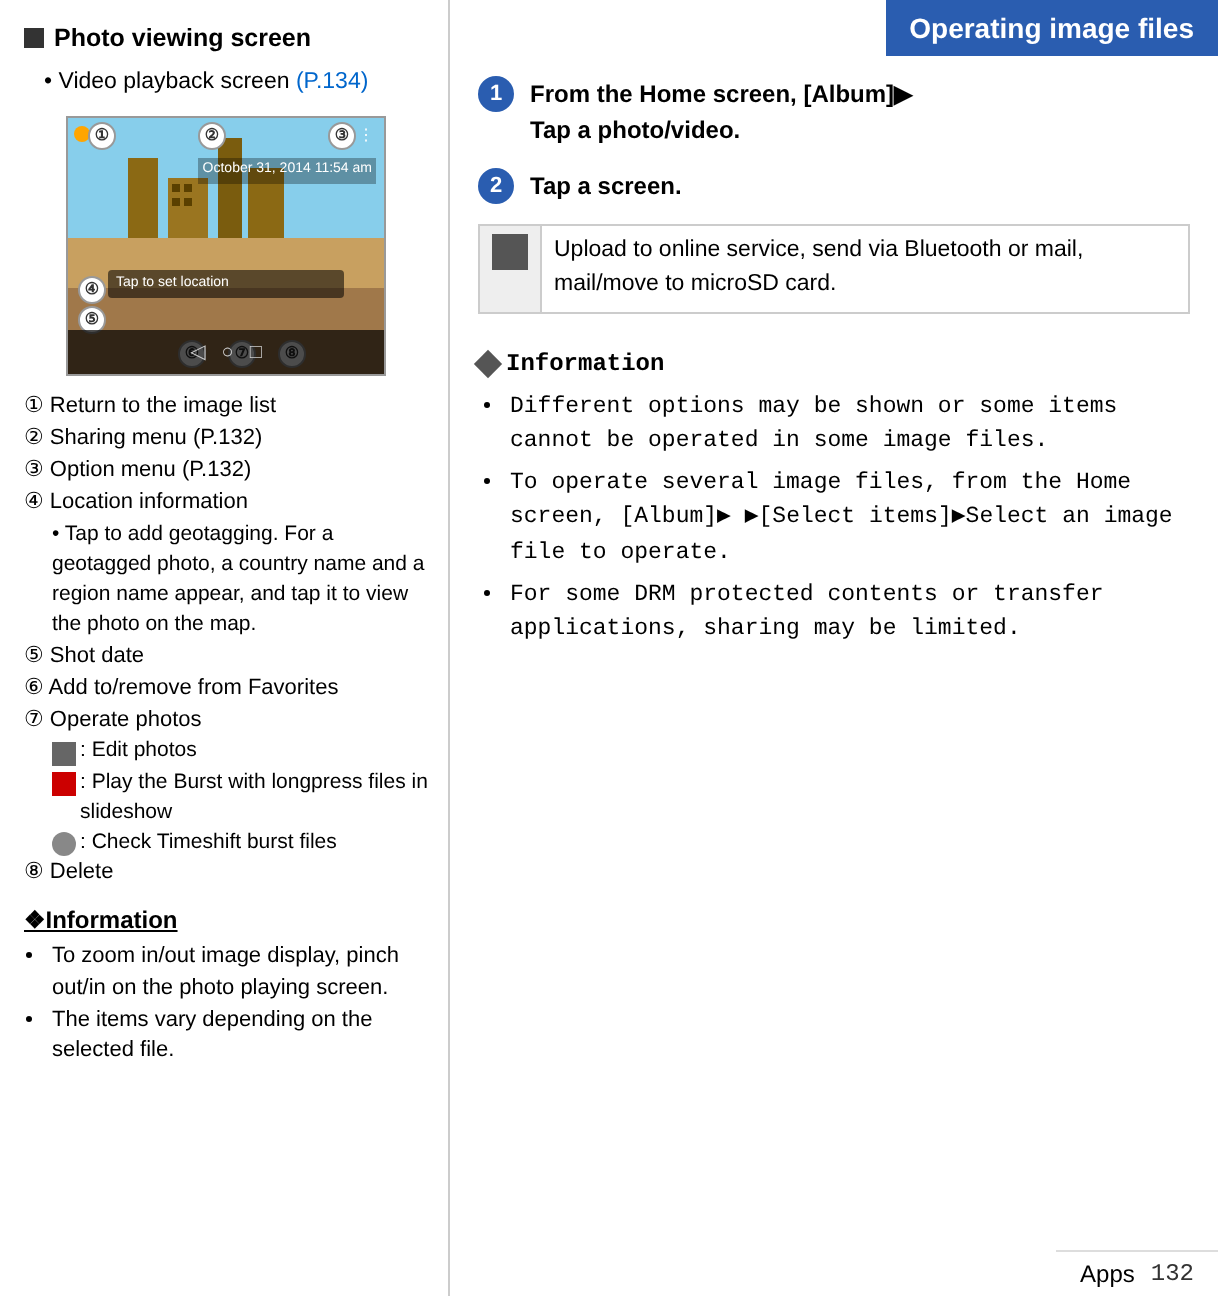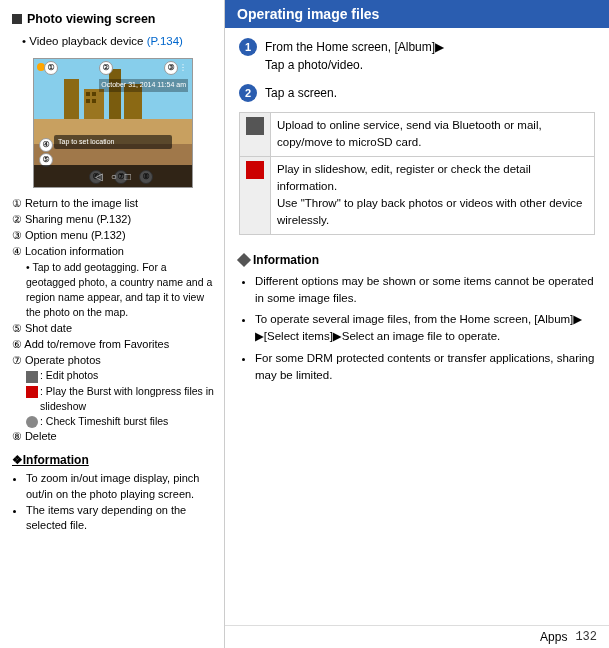--- a/index.html
+++ b/index.html
@@ -188,20 +188,21 @@
       margin-bottom: 2px;
       text-decoration: underline;
     }
 
     
     .right-col {
       flex: 1;
       display: flex;
       flex-direction: column;
       overflow: hidden;
+      align-items: flex-end;
     }
 
     .right-header {
       background: #2a5db0;
       color: #fff;
       padding: 6px 12px;
       font-size: 14px;
       font-weight: bold;
     }
 
@@ -233,21 +234,21 @@
       font-weight: bold;
       flex-shrink: 0;
     }
 
     .step-text {
       font-size: 12px;
       line-height: 1.5;
     }
 
     .step-text strong {
-      font-weight: normal;
+      font-weight: bold;
       margin-top: 12px;
     }
 
     
     .icon-table {
       width: 100%;
       border-collapse: collapse;
       margin-bottom: 10px;
       font-size: 11.5px;
     }
@@ -272,20 +273,21 @@
       vertical-align: middle;
     }
 
     .icon-box-red {
       background: #cc0000;
     }
 
     
     .info-box {
       margin-top: 16px;
+      font-family: Liberation Mono, monospace;
     }
 
     .info-header {
       font-weight: bold;
       font-size: 12px;
       margin-bottom: 4px;
       display: flex;
       align-items: center;
       gap: 4px;
     }
@@ -353,21 +355,21 @@
 </head>
 <body>
 
 <div class="left-col">
   <h2>
     <span class="square-icon"></span>
     <span>Photo viewing screen</span>
   </h2>
   <div class="sub-item">
     <span>• </span>
-    <span>Video playback device</span>
+    <span>Video playback screen</span>
     <span style="color:#0066cc;">(P.134)</span>
   </div>
 
   <div class="phone-container">
     <div class="phone-img-placeholder">
 
       <svg width="160" height="130" style="position:absolute;top:0;left:0;">
 
         <rect x="0" y="0" width="160" height="60" fill="#87CEEB"></rect>
 
@@ -466,30 +468,21 @@
         <strong>Tap a screen.</strong>
       </div>
     </div>
 
     <table class="icon-table">
       <tbody>
           <tr>
         <td class="icon-cell">
           <div class="icon-box" style="background:#555;"></div>
         </td>
-        <td>Upload to online service, send via Bluetooth or mail, copy/move to microSD card.</td>
-      </tr>
-      <tr>
-        <td class="icon-cell">
-          <div class="icon-box icon-box-red"></div>
-        </td>
-        <td>
-          Play in slideshow, edit, register or check the detail information.<br>
-          Use "Throw" to play back photos or videos with other device wirelessly.
-        </td>
+        <td>Upload to online service, send via Bluetooth or mail, mail/move to microSD card.</td>
       </tr>
     </tbody>
       </table>
 
     <div class="info-box">
       <div class="info-header">
         <span class="diamond"></span>
         Information
       </div>
       <ul class="info-bullets">

